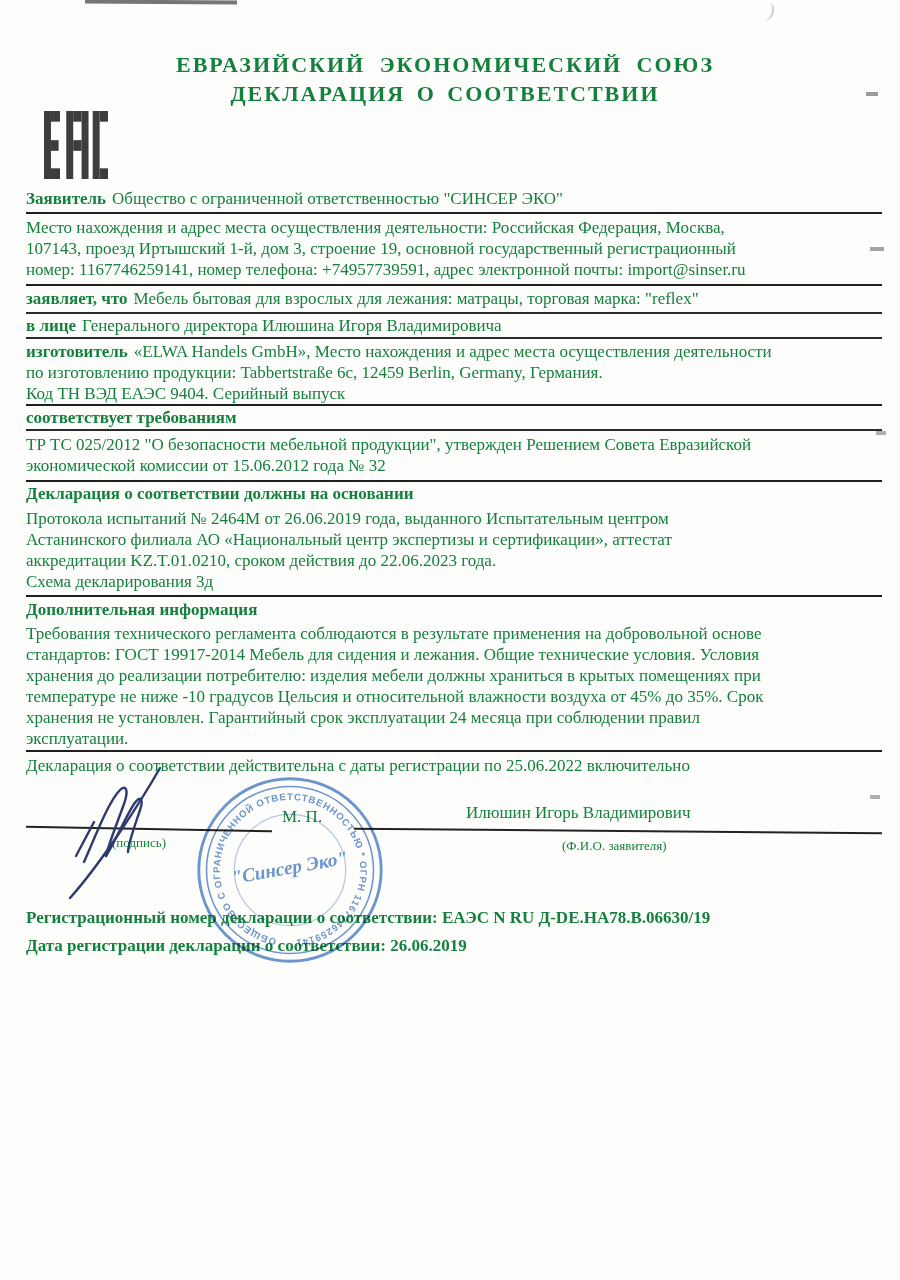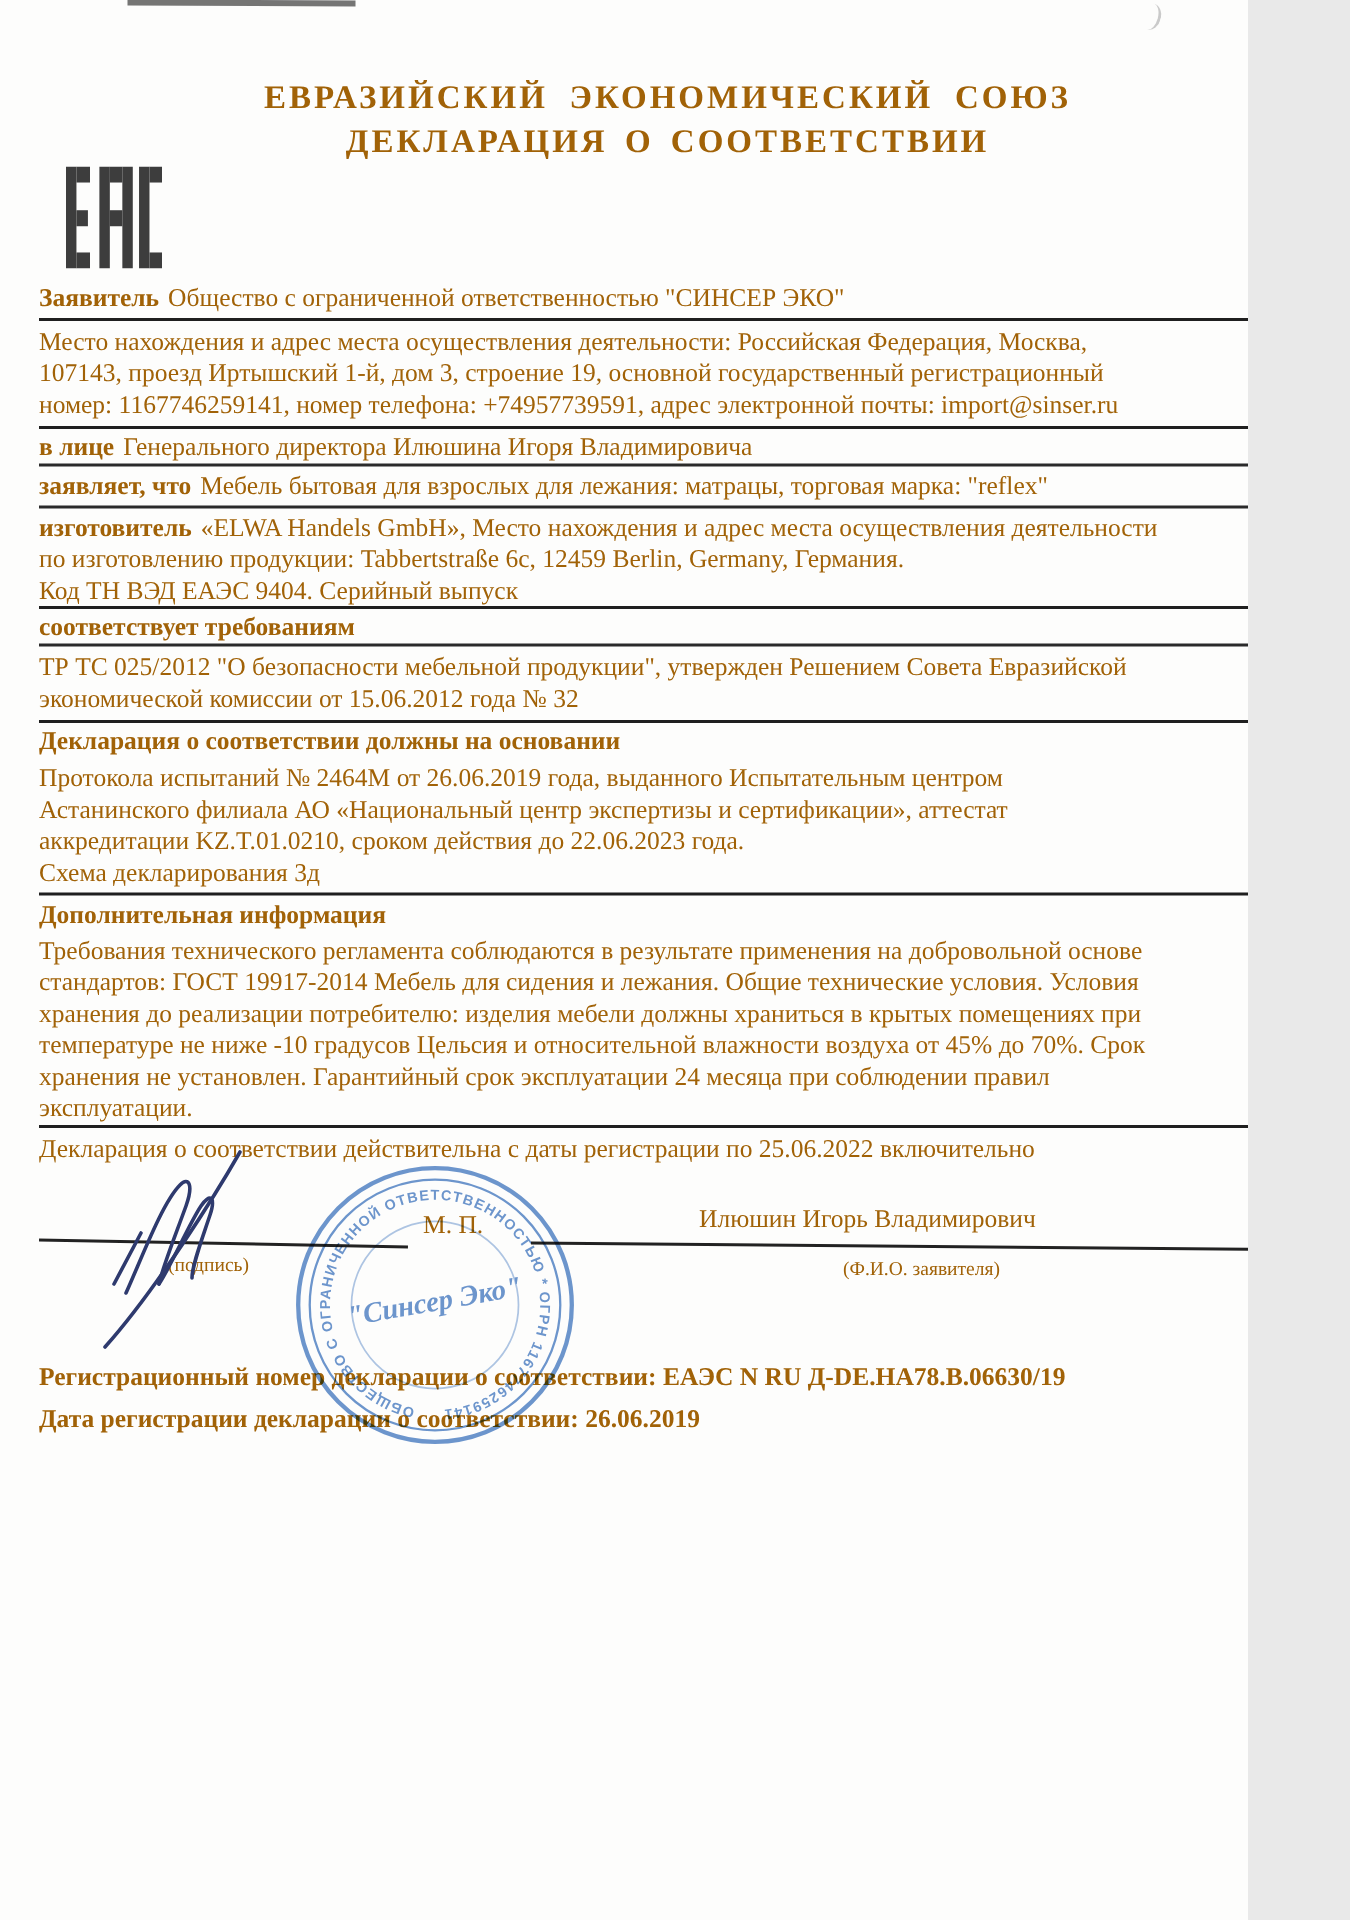--- a/index.html
+++ b/index.html
@@ -1,17 +1,17 @@
 <!DOCTYPE html>
 <html><head>
 <meta charset="utf-8">
 <style>
   html,body{margin:0;padding:0;background:#e9e9e9;}
-  .page{position:relative;width:832px;height:1280px;background:#fdfdfc;overflow:hidden;
-        font-family:"Liberation Serif", serif;color:#a16207;}
+  .page{position:relative;width:900px;height:1280px;background:#fdfdfc;overflow:hidden;
+        font-family:"Liberation Serif", serif;color:#15803d;}
   
   .titles{position:absolute;top:52px;left:0;width:890px;text-align:center;}
   .title-l1{font-size:22px;font-weight:bold;letter-spacing:2px;word-spacing:7px;}
   .title-l2{font-size:22px;font-weight:bold;letter-spacing:2px;word-spacing:4px;margin-top:3px;}
   
   .eac{position:absolute;left:44px;top:111px;}
   
   .main{position:absolute;left:26px;top:186px;width:856px;font-size:17px;line-height:21px;}
   .row{padding:2px 0 3px 0;}
   .rule{border-bottom:2.5px solid #1f1f1f;}
@@ -81,26 +81,26 @@
     <div class="row rule">
       <span class="lbl">Заявитель</span><span>Общество с ограниченной ответственностью "СИНСЕР  ЭКО"</span>
     </div>
 
     <div class="row rule" style="padding-top:3px;padding-bottom:4px;">
       <div>Место нахождения и адрес места осуществления деятельности: Российская Федерация, Москва,</div>
       <div>107143, проезд Иртышский 1-й, дом 3, строение 19, основной государственный регистрационный</div>
       <div>номер: 1167746259141, номер телефона: +74957739591, адрес электронной почты: import@sinser.ru</div>
     </div>
 
+    <div class="row rule-thin">
+      <span class="lbl">заявляет, что</span><span>Мебель бытовая для взрослых для лежания: матрацы, торговая марка: "reflex"</span>
+    </div>
+
     <div class="row rule-thin" style="padding-top:1px;padding-bottom:1px;">
       <span class="lbl">в лице</span><span>Генерального директора Илюшина Игоря Владимировича</span>
-    </div>
-
-    <div class="row rule-thin">
-      <span class="lbl">заявляет, что</span><span>Мебель бытовая для взрослых для лежания: матрацы, торговая марка: "reflex"</span>
     </div>
 
     <div class="row rule" style="padding-bottom:0;">
       <div><span class="lbl">изготовитель</span><span>«ELWA Handels GmbH», Место нахождения и адрес места осуществления деятельности</span></div>
       <div>по изготовлению продукции: Tabbertstraße 6c, 12459 Berlin,  Germany,  Германия.</div>
       <div>Код ТН ВЭД ЕАЭС 9404. Серийный выпуск</div>
     </div>
 
     <div class="head rule-thin">соответствует требованиям</div>
 
@@ -117,21 +117,21 @@
       <div>аккредитации KZ.T.01.0210, сроком действия до 22.06.2023 года.</div>
       <div>Схема декларирования 3д</div>
     </div>
 
     <div class="head" style="padding-top:2px;">Дополнительная информация</div>
 
     <div class="row rule" style="padding-top:2px;padding-bottom:1px;">
       <div>Требования технического  регламента соблюдаются в результате  применения на добровольной основе</div>
       <div>стандартов: ГОСТ 19917-2014 Мебель для сидения и лежания. Общие технические условия.  Условия</div>
       <div>хранения до реализации потребителю: изделия мебели должны храниться в крытых  помещениях при</div>
-      <div>температуре не ниже -10 градусов  Цельсия и относительной влажности воздуха  от 45% до 70%.  Срок</div>
+      <div>температуре не ниже -10 градусов  Цельсия и относительной влажности воздуха  от 45% до 35%.  Срок</div>
       <div>хранения не установлен. Гарантийный срок эксплуатации 24 месяца при соблюдении правил</div>
       <div>эксплуатации.</div>
     </div>
 
     <div class="bold" style="padding:3px 0 2px 0;">Декларация о соответствии  действительна с даты регистрации по 25.06.2022 включительно</div>
 
     <div class="sigzone">
 
       <svg class="sig-svg" width="185" height="140" viewBox="0 0 185 140">
         <g fill="none" stroke="#2e3a6e" stroke-width="2.4" stroke-linecap="round">

